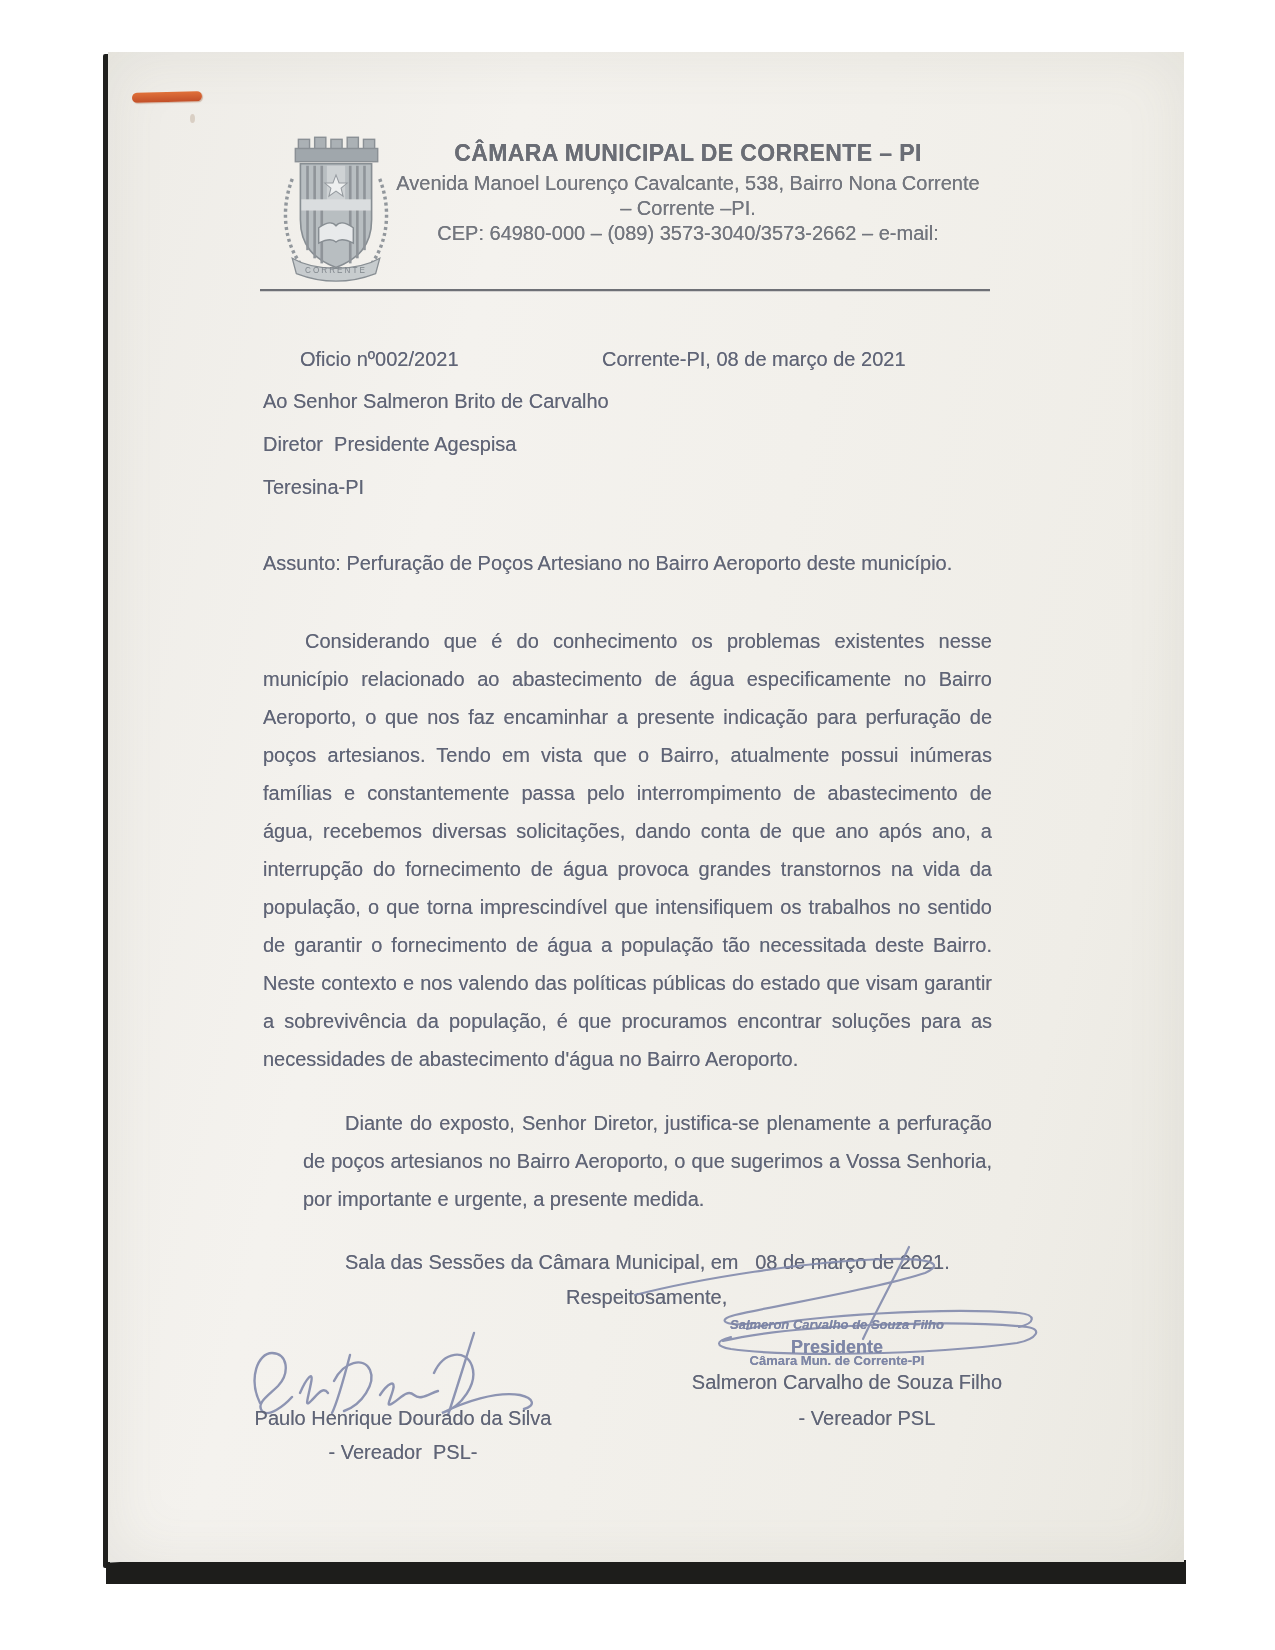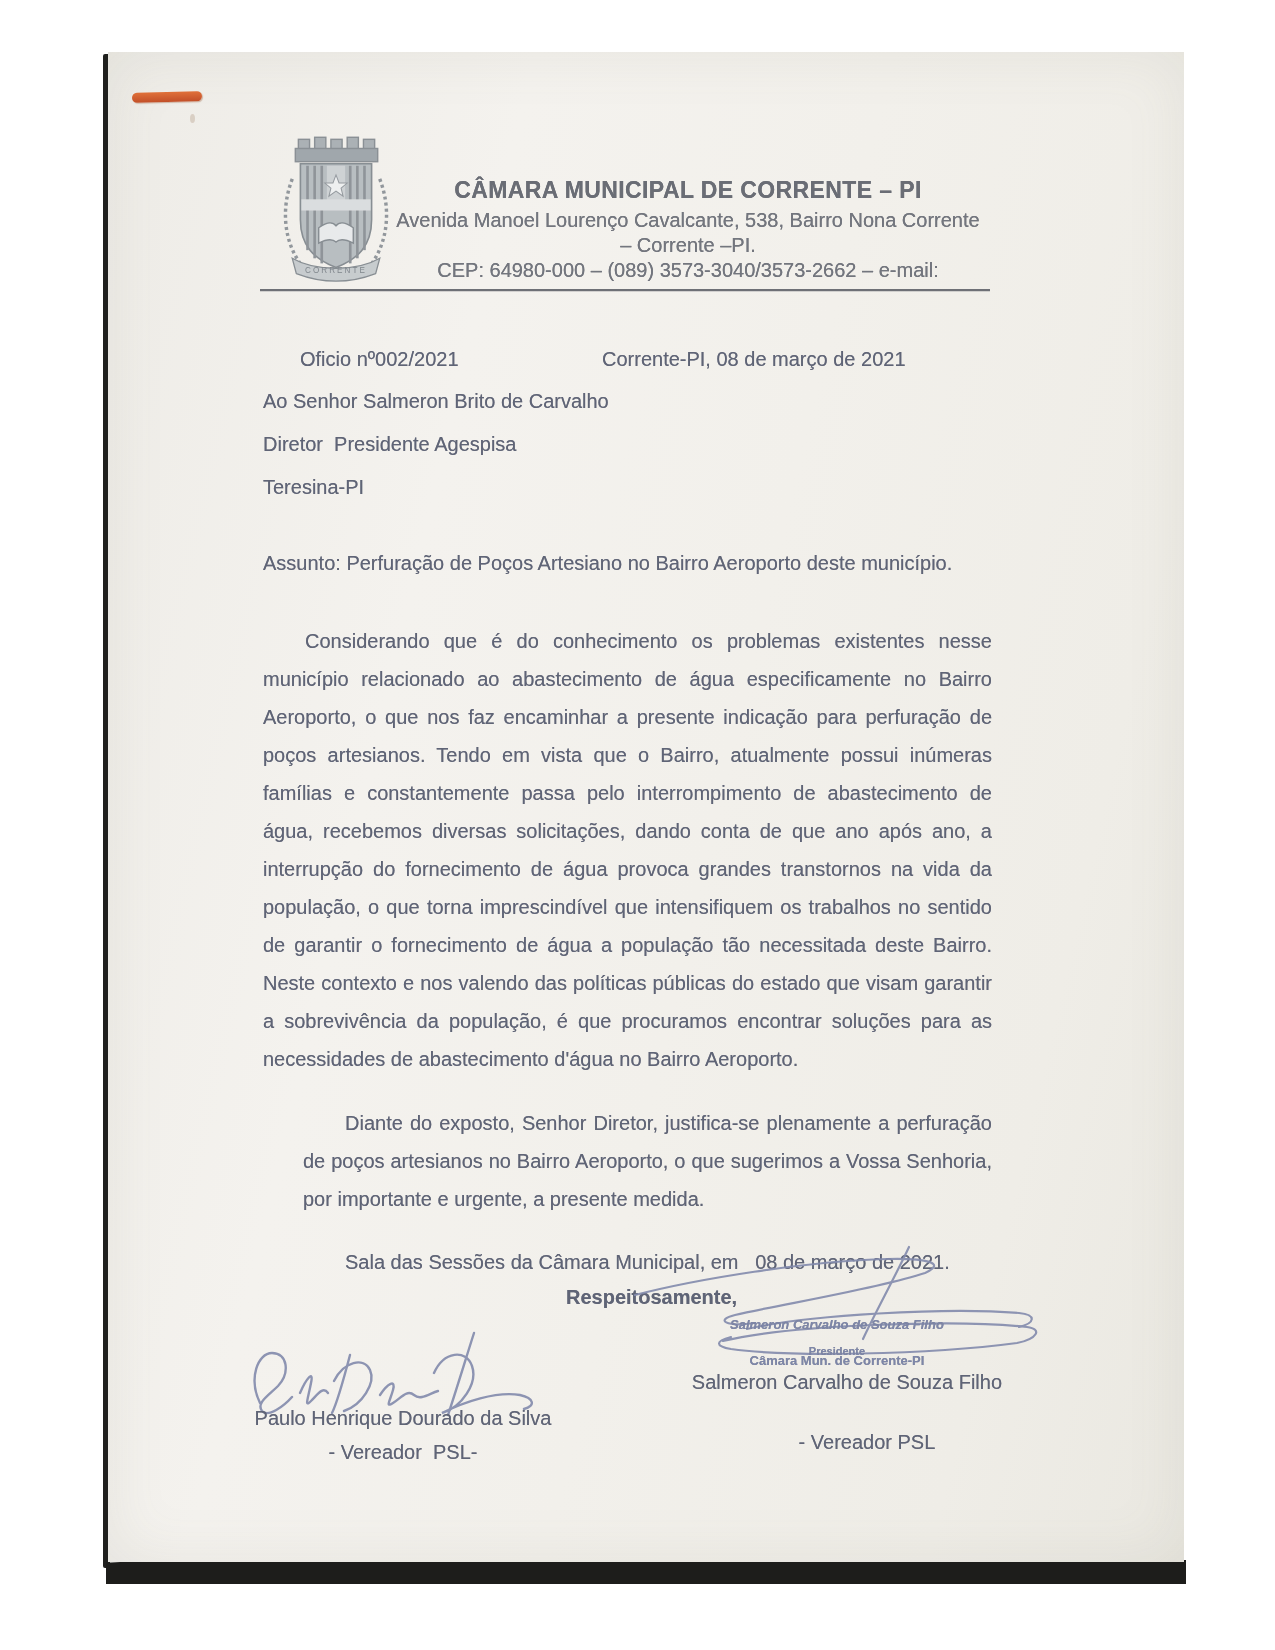--- a/index.html
+++ b/index.html
@@ -29,21 +29,20 @@
     border-radius:6px;transform:rotate(-1.5deg);
     box-shadow:1px 1px 1px rgba(150,80,40,.35);
   }
   .pen-dot{position:absolute;left:82px;top:62px;width:5px;height:9px;background:#d9cfc4;border-radius:50%;}
 
   
   .crest{position:absolute;left:168px;top:84px;width:120px;height:148px;filter:blur(.3px);opacity:.92;}
   .head-text{
     position:absolute;left:250px;top:88px;width:660px;text-align:center;
     color:#696c74;
-    margin-top:37px;
   }
   .head-title{
     font-size:23px;font-weight:bold;letter-spacing:.4px;color:#6a6d75;
     text-shadow:0 0 .6px #6a6d75;
     margin-bottom:4px;
   }
   .head-line{font-size:20px;line-height:25px;color:#73767e;text-shadow:0 0 .5px #73767e;}
   .email-link{text-decoration:underline;}
   .head-rule{
     position:absolute;left:152px;top:237px;width:730px;height:2px;
@@ -59,36 +58,36 @@
   .prewrap{white-space:pre-wrap;}
   .oficio-row{display:flex;}
   .oficio-row .num{width:302px;margin-left:37px;}
   .recipient-line{margin-top:18px;line-height:25px;}
   .subject-line{margin-top:52px;}
   .para{
     margin-top:47px;text-align:justify;text-indent:42px;line-height:38px;
   }
   .para.second{margin-top:26px;margin-left:40px;}
   .session-line{margin-top:33px;padding-left:82px;}
-  .closing-line{margin-top:12px;padding-left:303px;font-weight:bold;}
+  .closing-line{margin-top:12px;padding-left:303px;}
 
   
   .sig-row{display:flex;margin-top:-14px;}
   .sig-left{width:330px;position:relative;margin-left:-25px;height:190px;}
   .sig-left .sig-svg{position:absolute;left:0;top:28px;}
   .sig-left .sig-name{position:absolute;left:0;top:112px;width:330px;text-align:center;}
   .sig-left .sig-role{position:absolute;left:0;top:146px;width:330px;text-align:center;}
   .sig-right{width:420px;position:relative;margin-left:120px;height:190px;}
   .sig-right .sig-svg{position:absolute;left:-10px;top:-52px;}
   .stamp{position:absolute;left:30px;width:340px;text-align:center;color:#7d86a8;font-weight:bold;}
   .stamp-name{top:22px;font-size:13px;font-style:italic;}
-  .stamp-role{top:50px;font-size:11px;}
+  .stamp-role{top:42px;font-size:18px;}
   .stamp-org{top:58px;font-size:13px;}
   .sig-right .sig-name{position:absolute;left:0;top:76px;width:420px;text-align:center;}
-  .sig-right .sig-role{position:absolute;left:60px;top:112px;width:340px;text-align:center;margin-top:24px;}
+  .sig-right .sig-role{position:absolute;left:60px;top:112px;width:340px;text-align:center;}
 </style>
 </head>
 <body>
 
 <div>
 
   <div class="scan-edge-left"></div>
   <div class="scan-edge-bottom"></div>
 
   <div class="paper">

